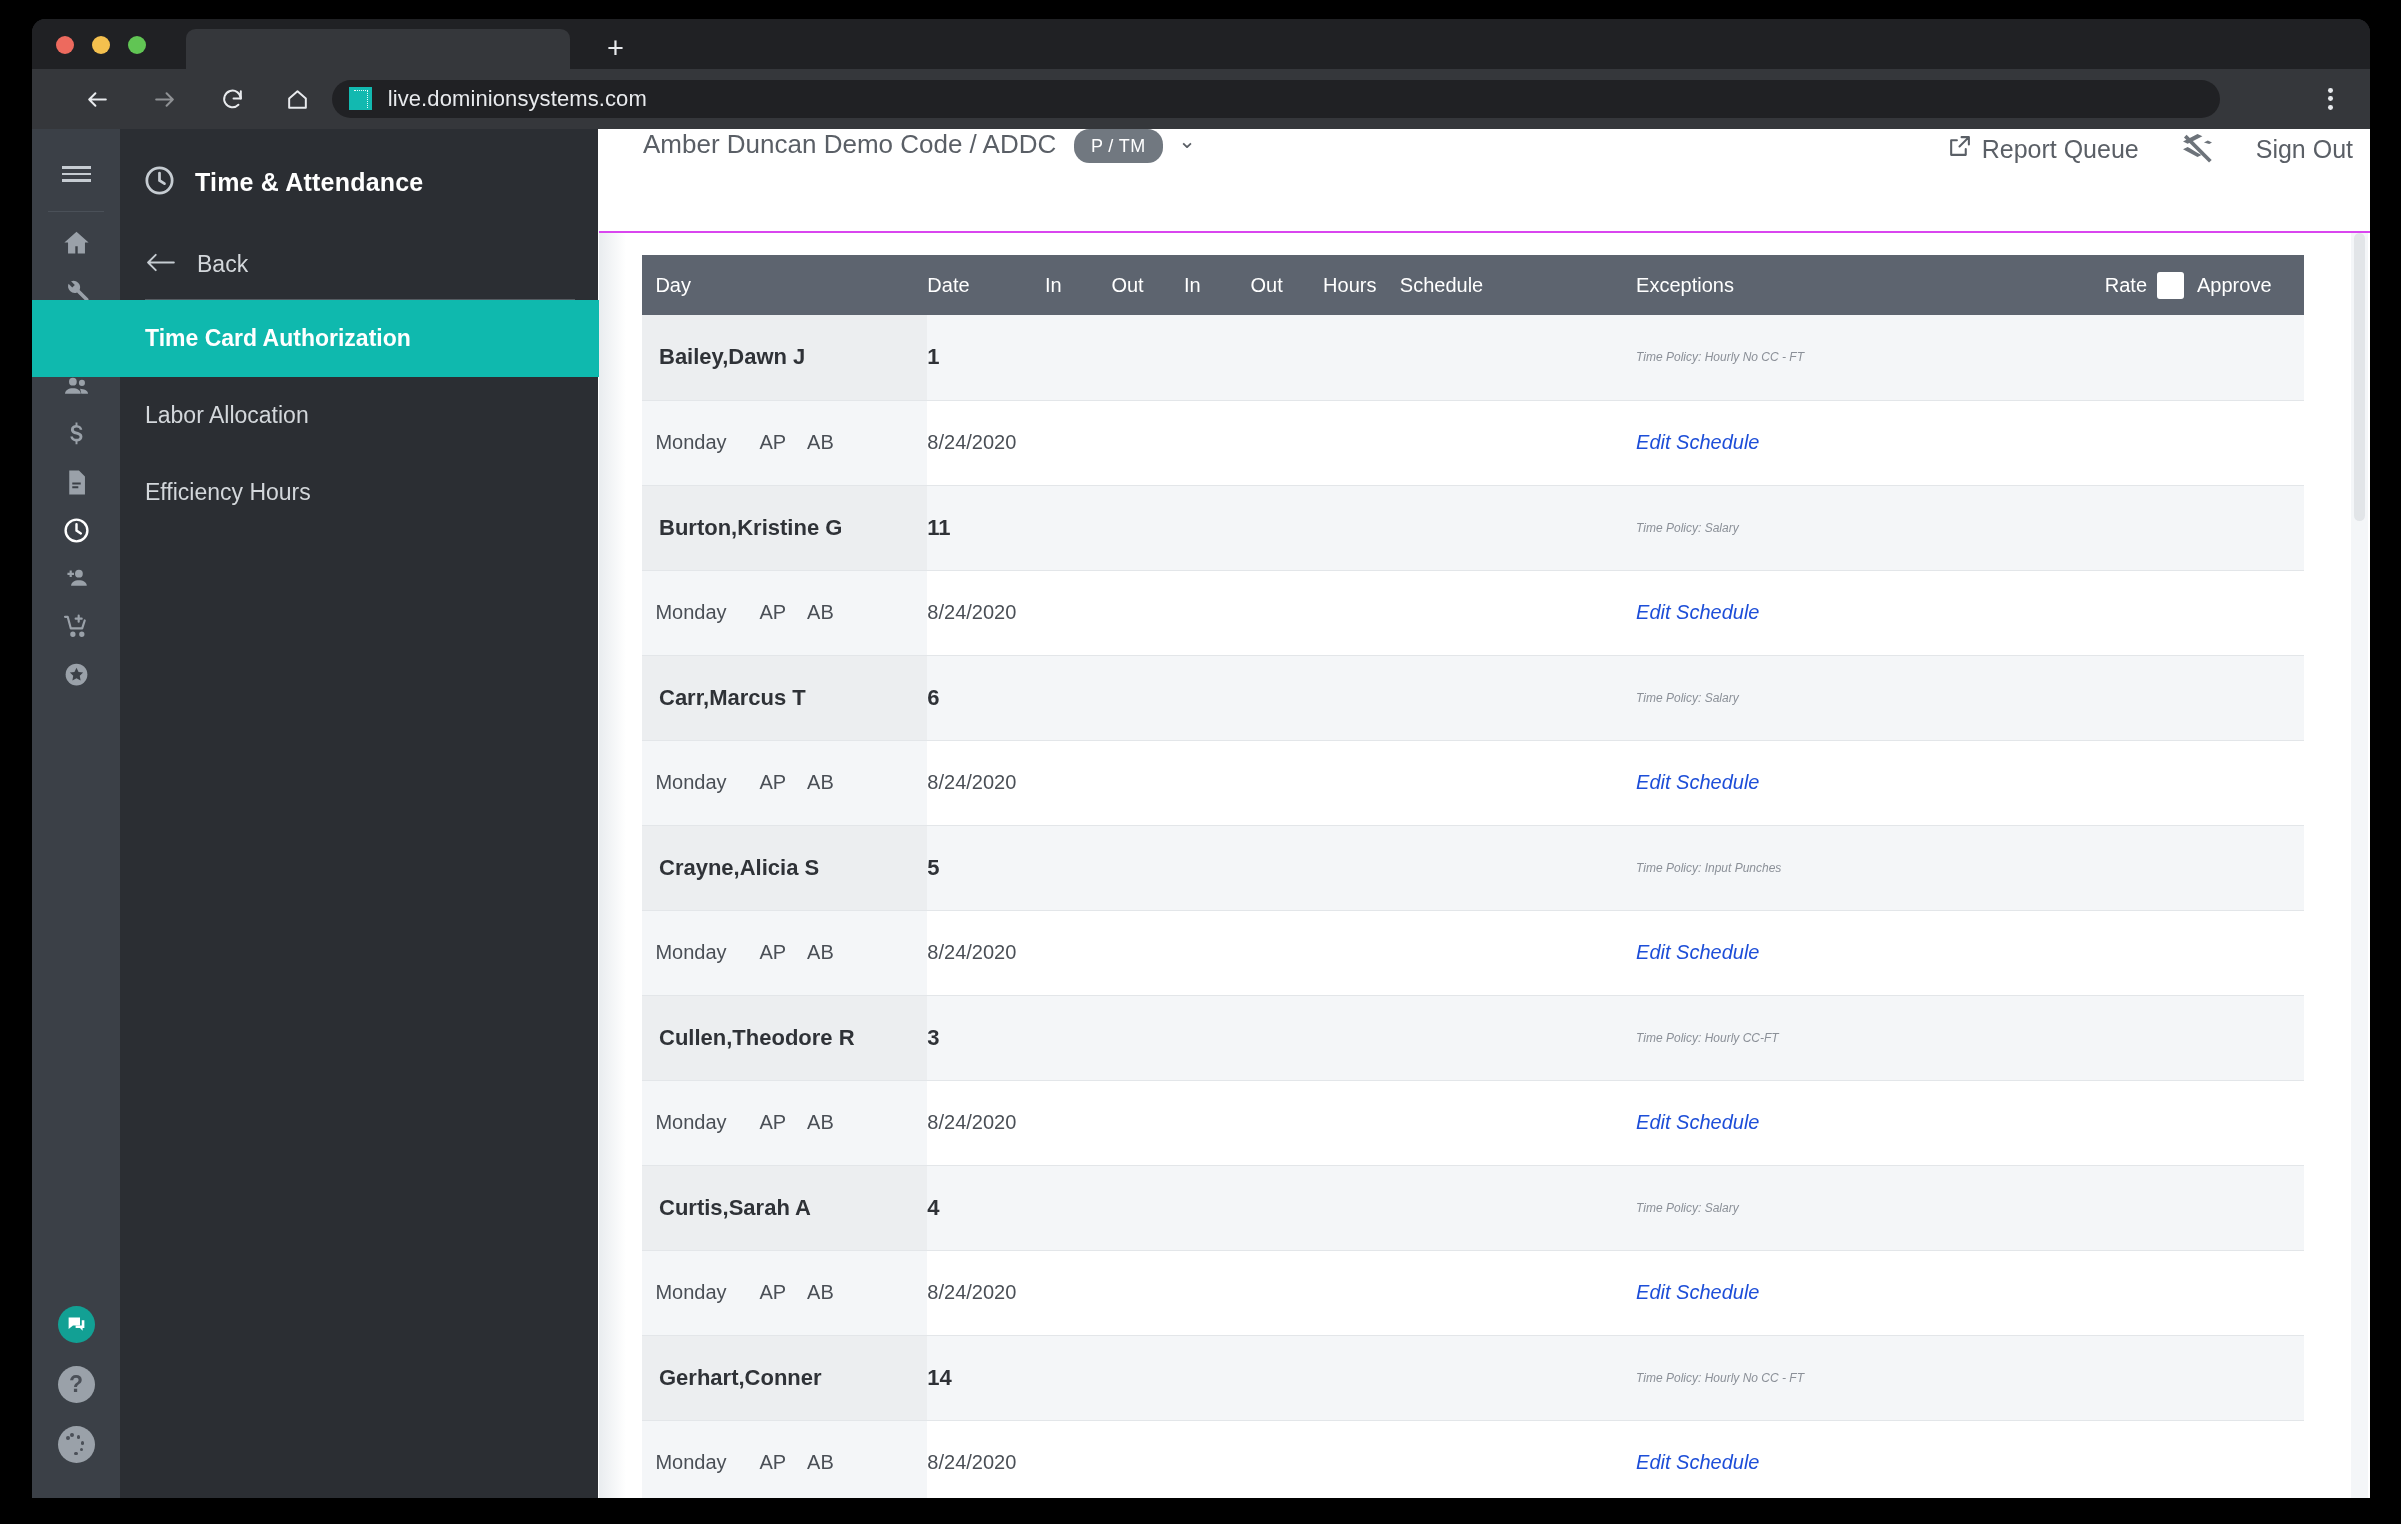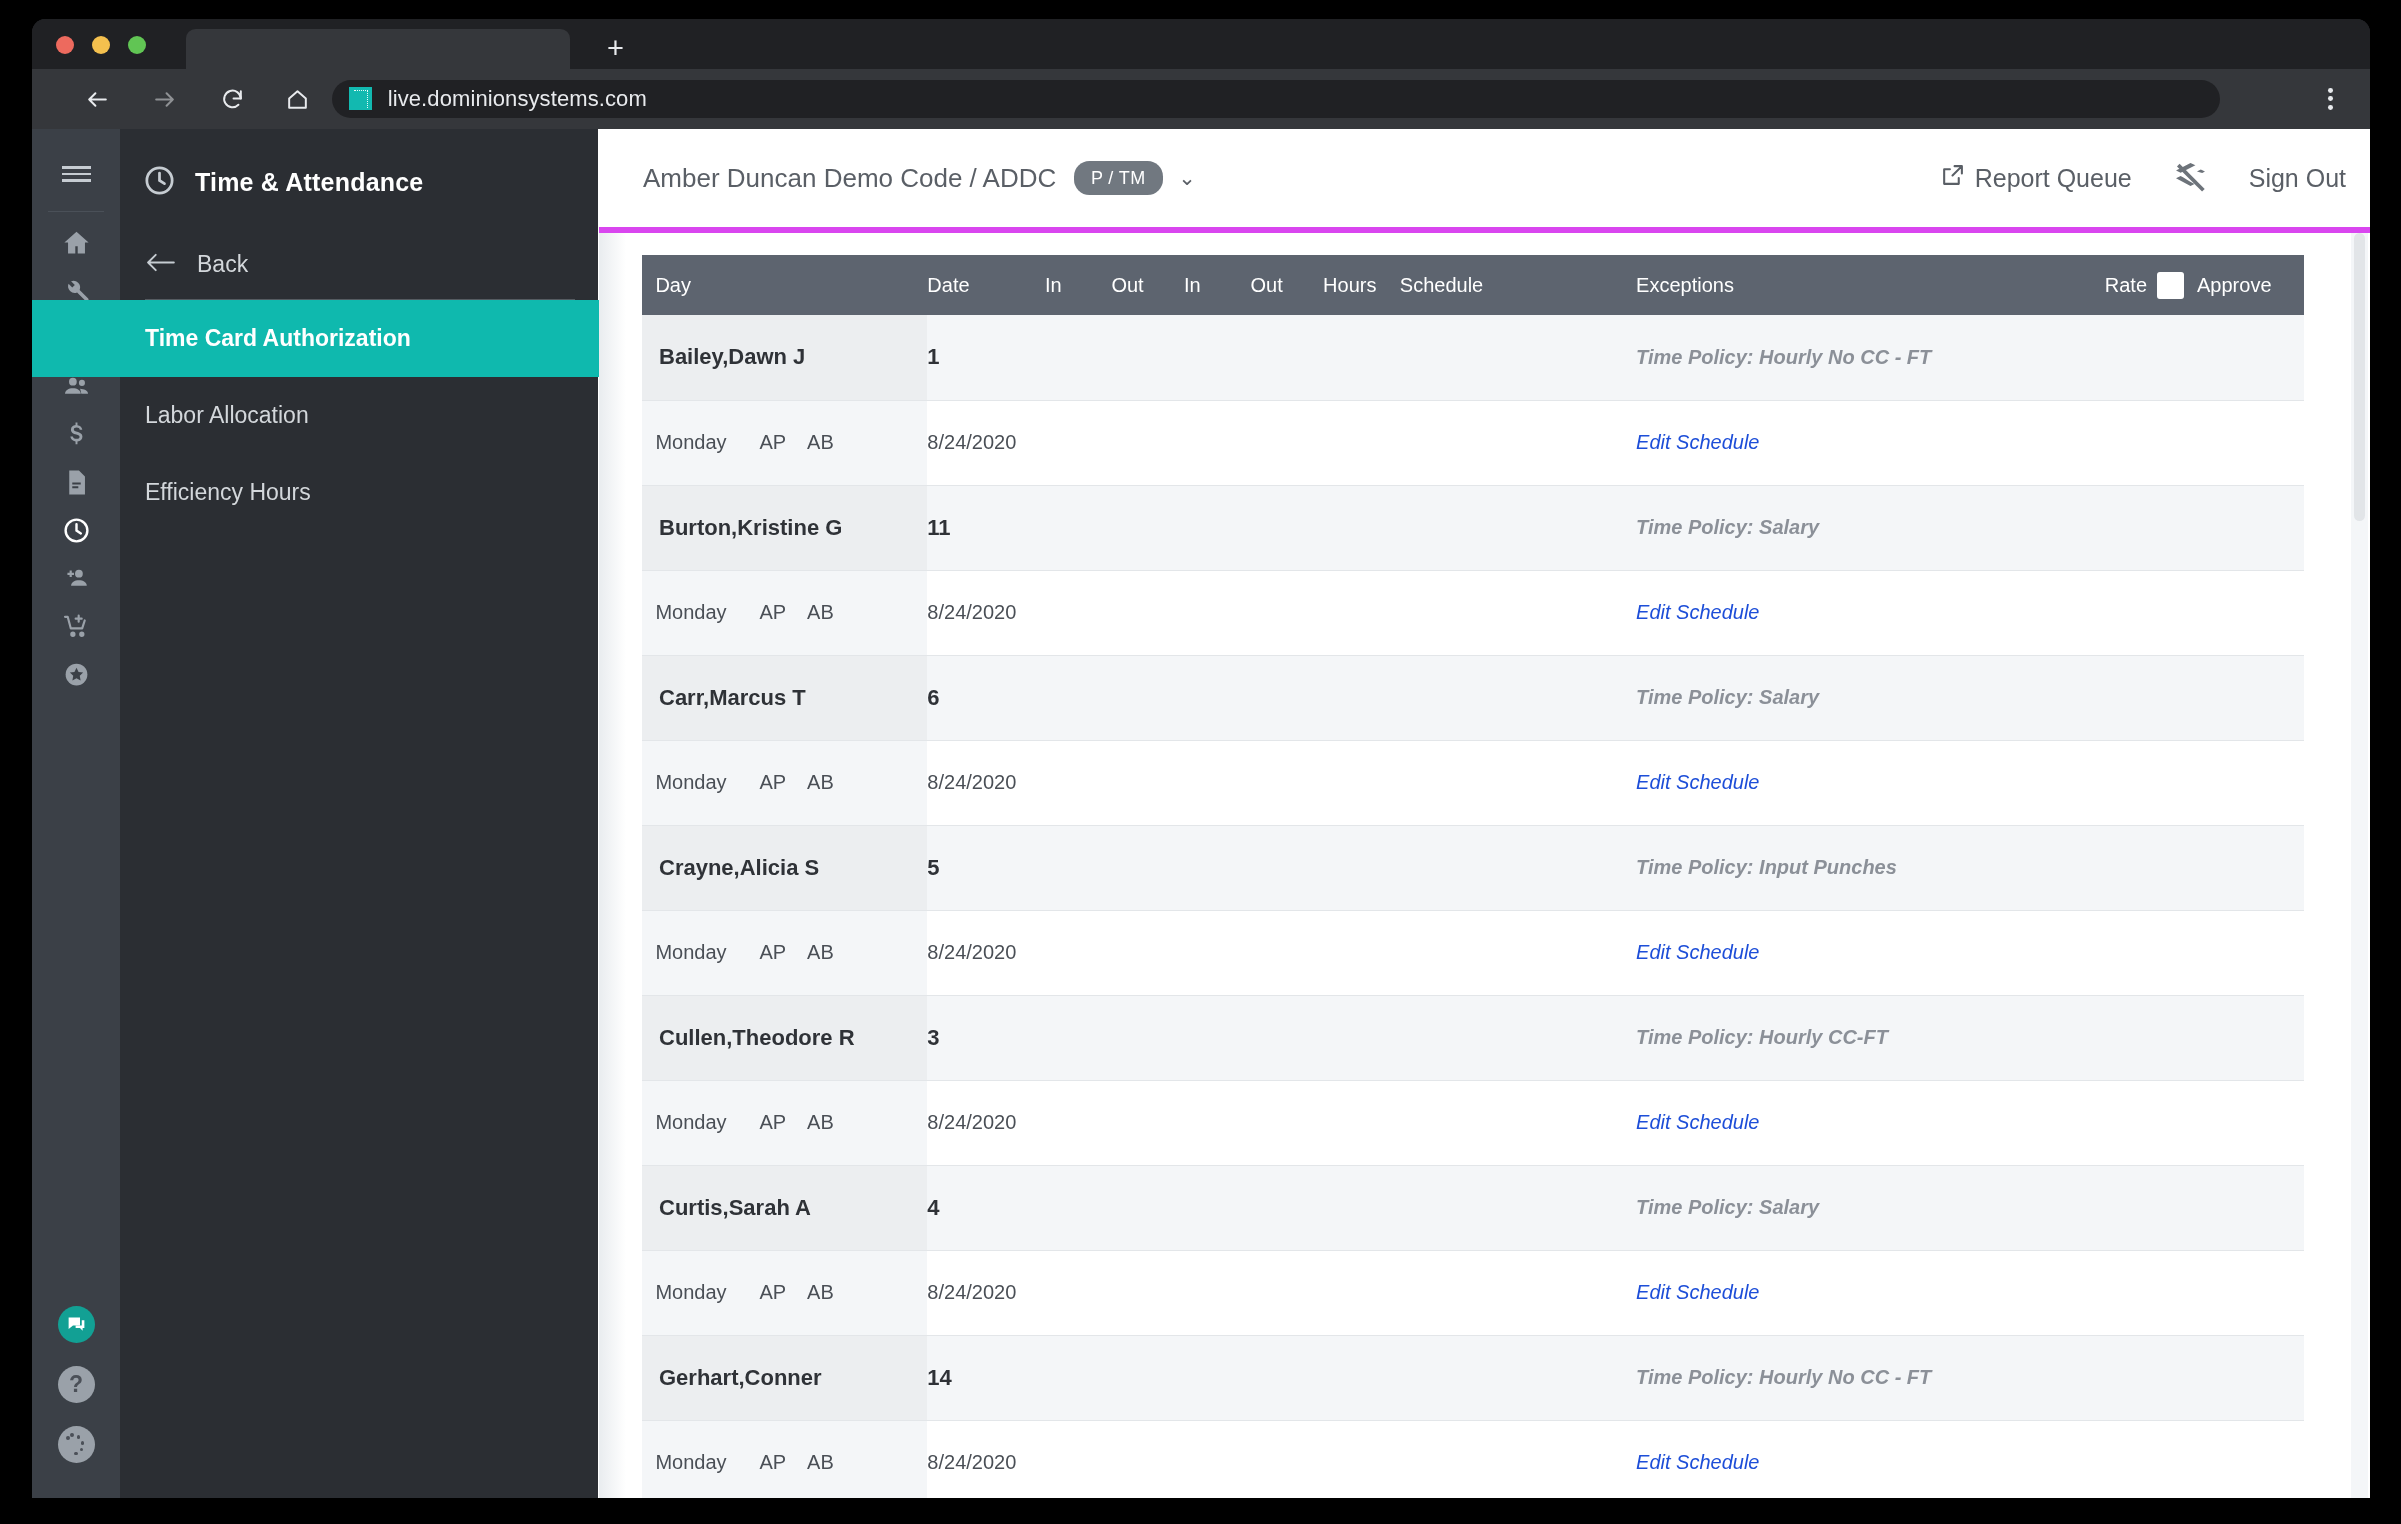--- a/index.html
+++ b/index.html
@@ -202,23 +202,23 @@
   }
 
   
   .content {
     position: absolute; left: 567px; top: 0; right: 0; bottom: 0;
     background: #ffffff;
   }
   .apphdr {
     position: relative;
     height: 104px;
-    border-bottom: 6px solid #d946ef;
-    display: flex; align-items: center;
-    padding: 0 24px 0 44px;
+    border-bottom: 2px solid #d946ef;
+    display: flex; align-items: flex-start;
+    padding: 0 17px 0 44px;
   }
   .org { color: #5a5f66; font-size: 26px; }
   .chip {
     margin-left: 17.3px;
     background: #717880; color: #fff;
     font-size: 18px;
     border-radius: 15.4px;
     padding: 6.7px 17.3px;
     letter-spacing: 0.4px;
   }
@@ -276,21 +276,21 @@
     border-bottom: 1px solid #e3e6e9;
     vertical-align: middle;
   }
   tbody tr.emp-row td.c-day {
     background: #eceef0;
     font-weight: 700; font-size: 22px; color: #2f3237;
     padding-left: 17px;
   }
   tbody tr.emp-row td.c-date { font-weight: 700; font-size: 22px; color: #2f3237; }
   tbody tr.emp-row td.c-exc {
-    font-style: italic; font-size: 20px; color: #8b9098; font-weight: bold;
+    font-style: italic; font-size: 12px; color: #8b9098;
   }
 
   tbody tr.day-row td {
     background: #ffffff;
     height: 85px;
     border-bottom: 1px solid #e3e6e9;
     vertical-align: middle;
   }
   tbody tr.day-row td.c-day {
     background: #f4f6f8;

